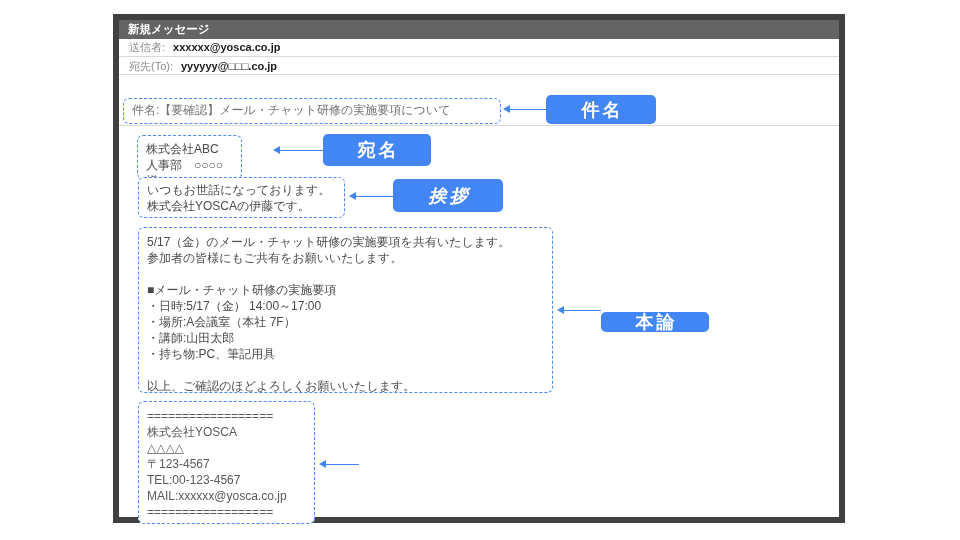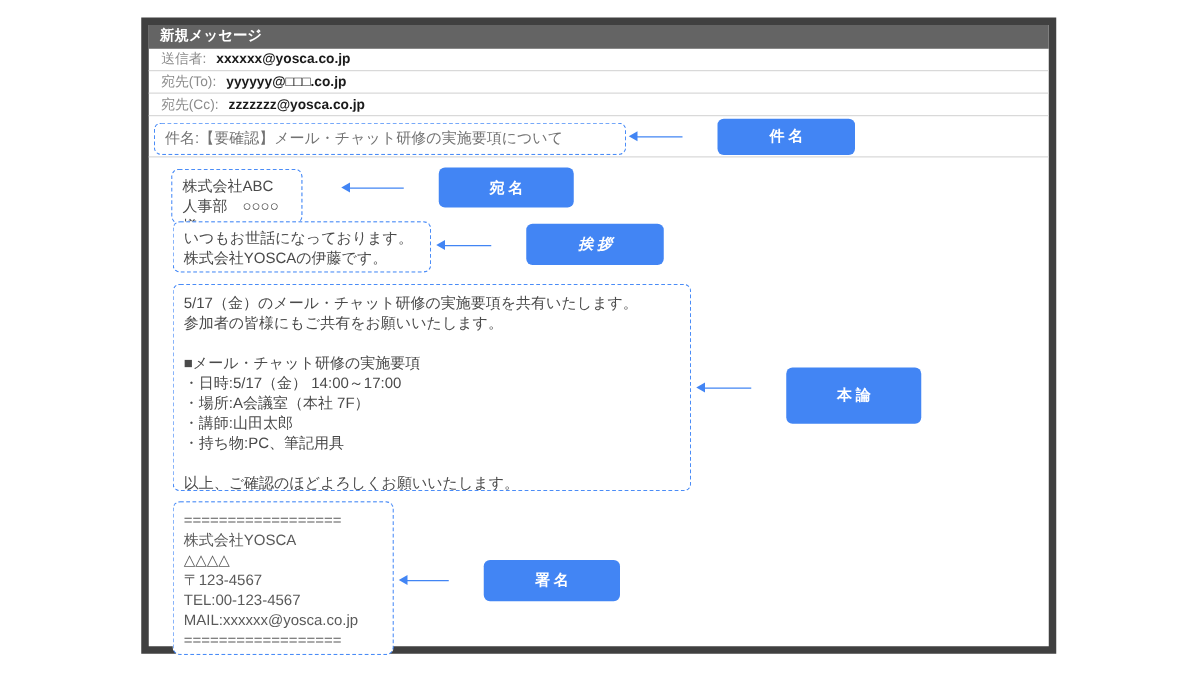--- a/index.html
+++ b/index.html
@@ -32,27 +32,27 @@
   .subject-box { left:4px; top:78px; width:378px; height:26px; line-height:23px;
                  padding-left:8px; color:#737373; white-space:nowrap; }
   .atena-box   { left:18px;  top:115px; width:105px; height:44px; padding:5px 8px; }
   .aisatsu-box { left:19px;  top:157px; width:207px; height:41px; padding:4px 8px; }
   .honron-box  { left:19px;  top:207px; width:415px; height:166px; padding:6px 8px; }
   .shomei-box  { left:19px;  top:381px; width:177px; height:123px; padding:6px 8px;
                  color:#5a5a5a; }
 
   
   .callout { position:absolute; background:#4285f4; color:#ffffff; font-weight:bold;
-             font-size:12px; letter-spacing:3px; border-radius:5px;
+             font-size:18px; letter-spacing:3px; border-radius:5px;
              display:flex; align-items:center; justify-content:center;
-             padding-left:3px;margin-left:28px; }
+             padding-left:3px; }
   .lbl-kenmei  { left:427px; top:75px;  width:110px; height:29px; }
   .lbl-atena   { left:204px; top:114px; width:108px; height:32px; }
   .lbl-aisatsu { left:274px; top:159px; width:110px; height:33px;font-style:italic; }
-  .lbl-honron  { left:482px; top:274px; width:108px; height:45px; }
+  .lbl-honron  { left:482px; top:292px; width:108px; height:20px; }
   .lbl-shomei  { left:240px; top:428px; width:109px; height:33px; }
 
   
   .arrow { position:absolute; height:0; border-top:1.5px solid #4285f4; }
   .arrow::before { content:""; position:absolute; left:-7px; top:-5px;
                    border:4px solid transparent; border-right:7px solid #4285f4; }
   .ar-kenmei  { left:387px; top:89px;  width:40px; }
   .ar-atena   { left:157px; top:130px; width:47px; }
   .ar-aisatsu { left:233px; top:176px; width:41px; }
   .ar-honron  { left:441px; top:290px; width:41px; }
@@ -68,24 +68,20 @@
       <span>新規メッセージ</span>
     </div>
 
     <div class="field-row row-0">
       <span class="field-label">送信者:</span>
       <span class="field-value">xxxxxx@yosca.co.jp</span>
     </div>
     <div class="field-row row-1">
       <span class="field-label">宛先(To):</span>
       <span class="field-value">yyyyyy@□□□.co.jp</span>
-    </div>
-    <div class="field-row row-2">
-      <span class="field-label">宛先(Cc):</span>
-      <span class="field-value">zzzzzzz@yosca.co.jp</span>
     </div>
 
     <div class="subject-sep"></div>
 
     <div class="dashed subject-box">件名:【要確認】メール・チャット研修の実施要項について</div>
 
     <div class="dashed atena-box">株式会社ABC
 人事部　○○○○様</div>
 
     <div class="dashed aisatsu-box">いつもお世話になっております。
@@ -113,16 +109,15 @@
     <div class="arrow ar-kenmei"></div>
     <div class="arrow ar-atena"></div>
     <div class="arrow ar-aisatsu"></div>
     <div class="arrow ar-honron"></div>
     <div class="arrow ar-shomei"></div>
 
     <div class="callout lbl-kenmei">件名</div>
     <div class="callout lbl-atena">宛名</div>
     <div class="callout lbl-aisatsu">挨拶</div>
     <div class="callout lbl-honron">本論</div>
-    <div class="callout lbl-shomei">署名</div>
 
   </div>
 </div>
 
 </body></html>

